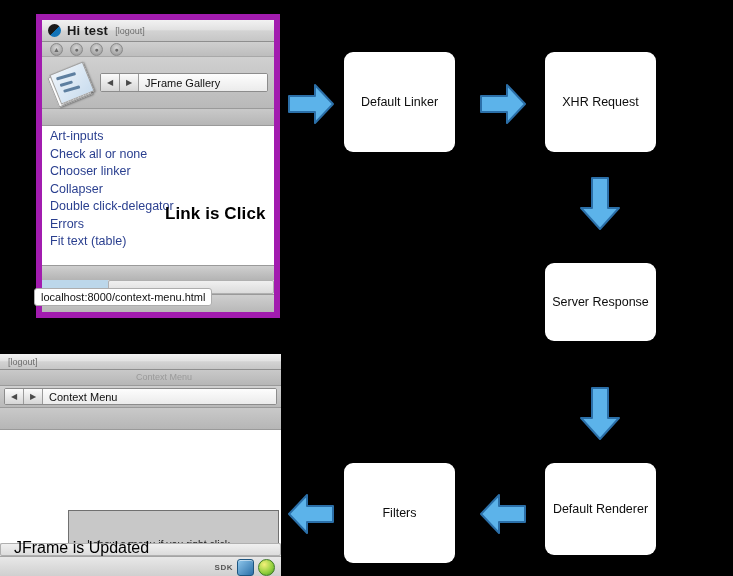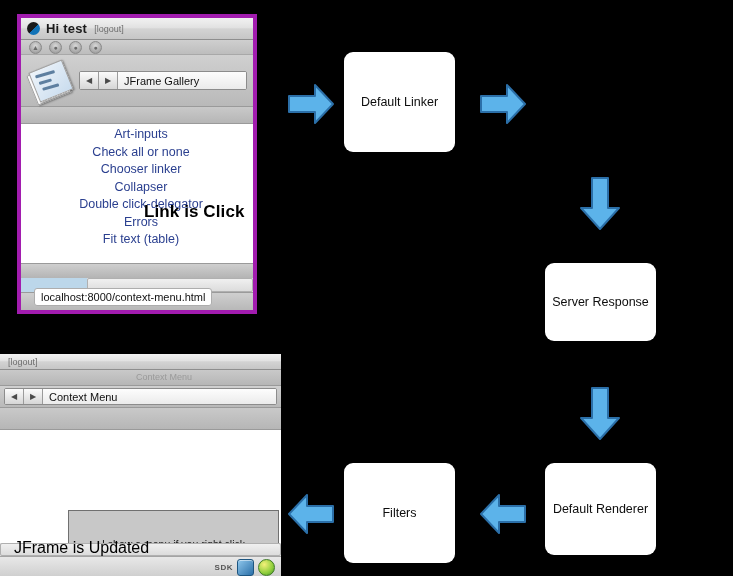--- a/index.html
+++ b/index.html
@@ -72,21 +72,21 @@
     flex:1;display:flex;align-items:center;padding-left:6px;
     font-size:11px;color:#101010;
     background:linear-gradient(to bottom,#fdfdfd,#ebebeb);
   }
 
   .toolbar-blank{
     background:linear-gradient(to bottom,#c9c9c9,#b6b6b6);
     border-bottom:1px solid #9a9a9a;
   }
 
-  .page{background:#fff;position:relative;overflow:hidden;text-align:center;}
+  .page{background:#fff;position:relative;overflow:hidden;}
   .linklist{padding:2px 0 0 8px;}
   .linklist a{
     display:block;font-size:12.5px;color:#2a3f8f;
     text-decoration:none;line-height:17.5px;white-space:nowrap;
   }
   .linklist a.active{text-decoration:underline;}
 
   .overlay-text{
     position:absolute;font-size:17px;font-weight:700;color:#000;
     white-space:nowrap;letter-spacing:.1px;
@@ -145,21 +145,21 @@
     display:flex;align-items:center;justify-content:center;
     font-size:12.5px;color:#0d0d0d;text-align:center;
   }
   .arrow{position:absolute;}
 </style>
 </head>
 <body>
 
 <div class="stage">
 
-  <div class="win" style="left:17px;top:14px;width:232px;height:292px;border:4px solid #a21caf;">
+  <div class="win" style="left:36px;top:14px;width:232px;height:292px;border:6px solid #a21caf;">
 
     <div class="titlebar">
       <span class="logo-circle"></span>
       <span class="hi-text">Hi test</span>
       <span class="logout-text">[logout]</span>
     </div>
 
     <div class="btnrow">
       <span class="roundbtn">▲</span>
       <span class="roundbtn">●</span>
@@ -250,20 +250,21 @@
       <span class="sdk-ico green"></span>
     </div>
   </div>
 
   <span class="jframe-updated" style="left:14px;top:539px;">JFrame is Updated</span>
 
   <div class="flow">
 
     <div class="node" style="left:63px;top:44px;width:111px;height:100px;">Default Linker</div>
 
+    <div class="node" style="left:264px;top:44px;width:111px;height:100px;">XHR Request</div>
 
     <div class="node" style="left:264px;top:255px;width:111px;height:78px;">Server Response</div>
 
     <div class="node" style="left:264px;top:455px;width:111px;height:92px;">Default Renderer</div>
 
     <div class="node" style="left:63px;top:455px;width:111px;height:100px;">Filters</div>
 
     <svg class="arrow" style="left:6px;top:74px;" width="48" height="44" viewBox="0 0 48 44">
       <polygon points="2,14 28,14 28,3 46,22 28,41 28,30 2,30" fill="#5cb3ea" stroke="#2b6fa8" stroke-width="2" stroke-linejoin="round"></polygon>
     </svg>

